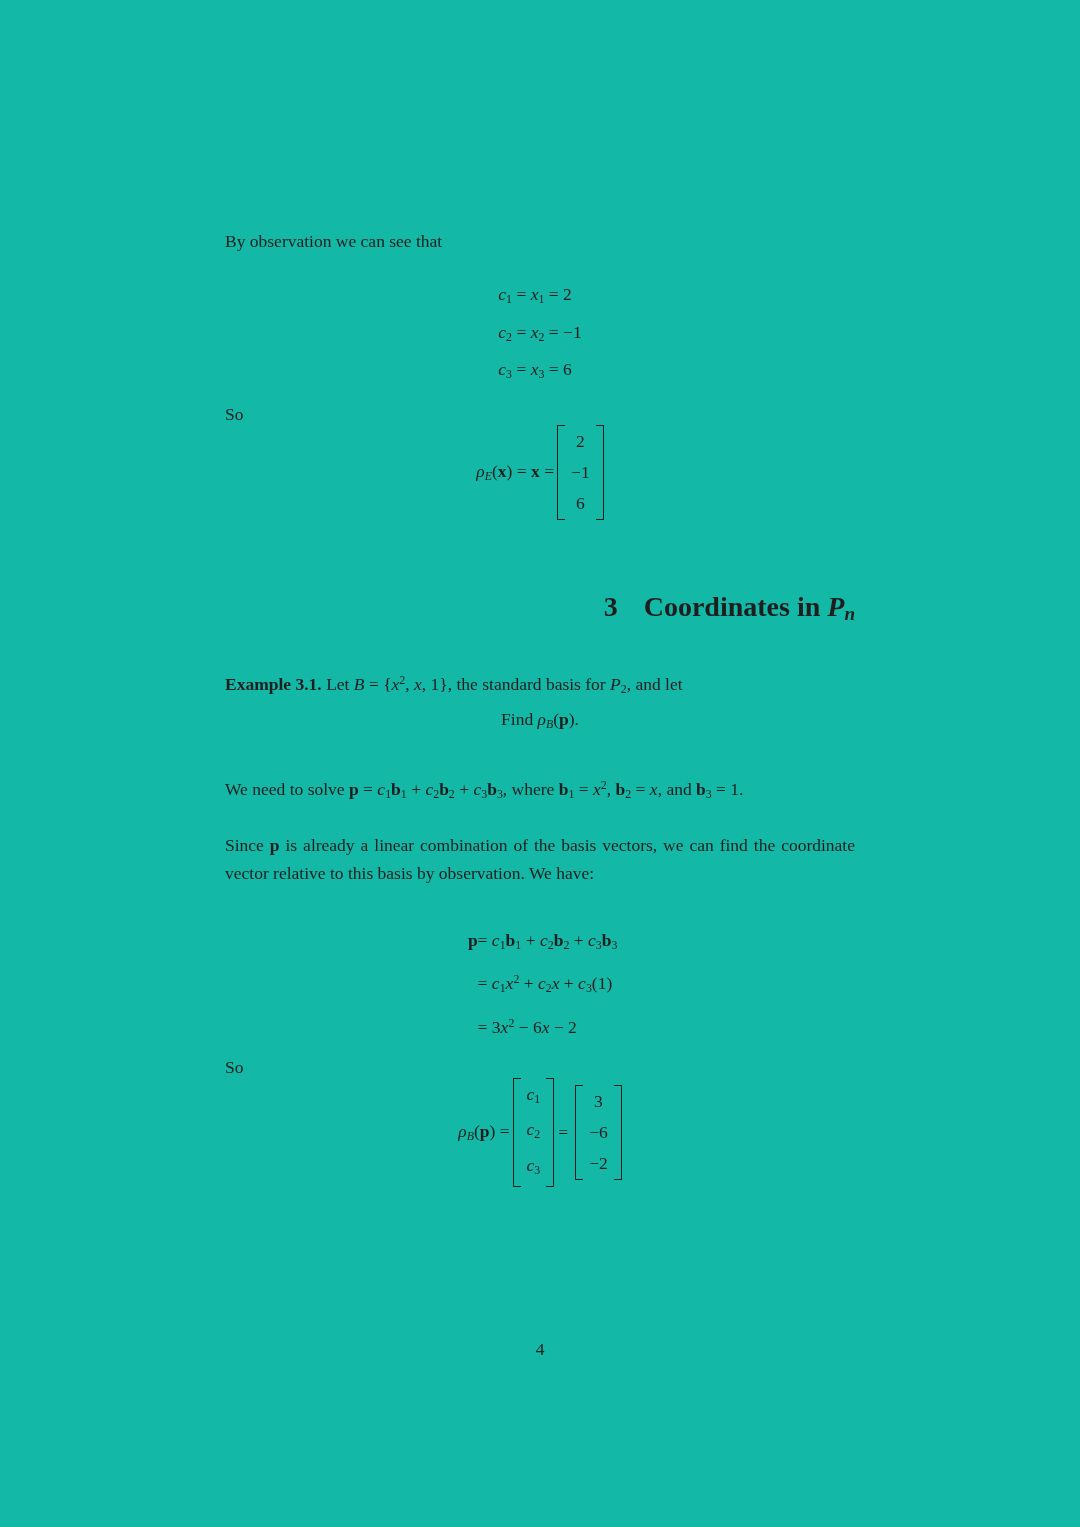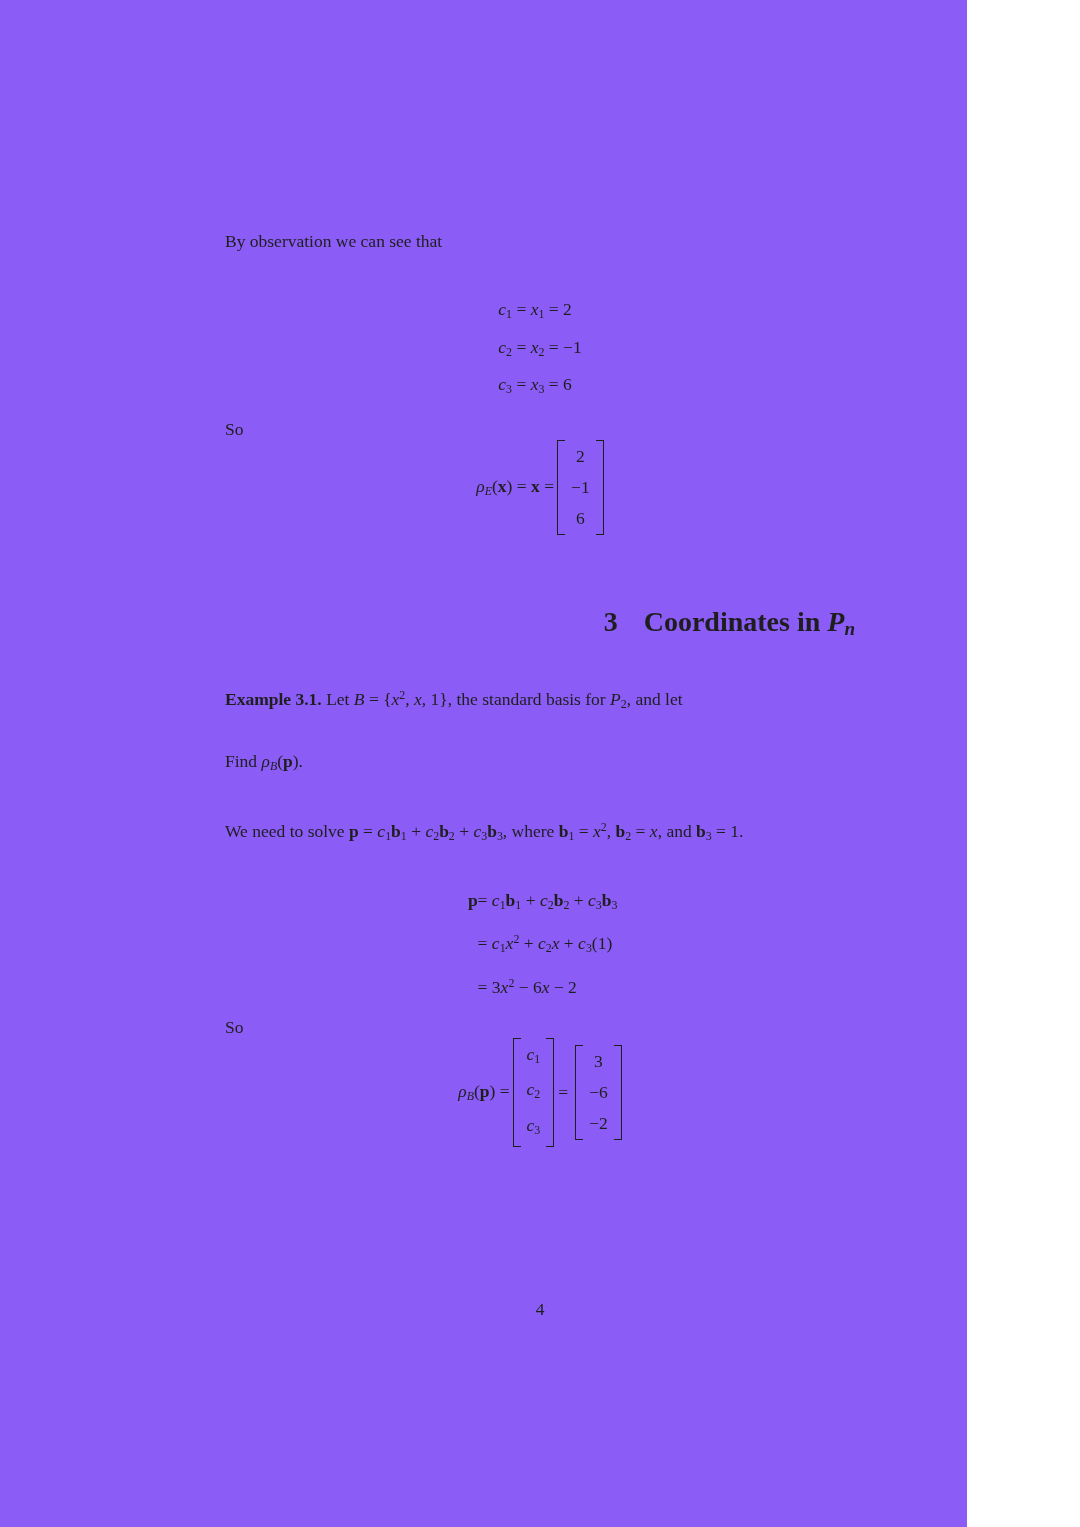--- a/index.html
+++ b/index.html
@@ -1,20 +1,20 @@
 <!DOCTYPE html>
 <html><head>
 <meta charset="utf-8">
 <style>
   html, body { margin:0; padding:0; background:#ffffff; }
   .page {
     position: relative;
-    width: 967px;
+    width: 1080px;
     height: 1527px;
-    background: #8b5cf6;
+    background: #14b8a6;
     color: #1e1e1e;
     font-family: "Liberation Serif", "DejaVu Serif", serif;
     font-size: 17.5px;
     overflow: hidden;
   }
   .content {
     padding-top: 230px;
     margin-left: 225px;
     width: 630px;
   }
@@ -24,21 +24,21 @@
   .seg-rm { font-style: normal; }
   .seg-it { font-style: italic; }
   .seg-bf { font-weight: bold; font-style: normal; }
   .seg-sb  { font-size: 68%; vertical-align: -0.22em; font-style: normal; }
   .seg-sbi { font-size: 68%; vertical-align: -0.22em; font-style: italic; }
   .seg-sp  { font-size: 68%; vertical-align: 0.5em; font-style: normal; }
 
   
   .eq-center { text-align: center; }
   .eqblock1 { margin-top: 26px; }
-  .eqblock1 .inner { display: inline-block; text-align: left; margin-top: 15px; }
+  .eqblock1 .inner { display: inline-block; text-align: left; }
   .eqblock1 .eqline { line-height: 33px; }
 
   .so { margin-top: 12px; }
 
   
   .veq-wrap { margin-top: 0; }
   .veq { display: inline-flex; align-items: center; }
   .vec { display: inline-flex; align-items: stretch; margin-left: 3px; }
   .vbr { width: 7px; flex: none; }
   .vbr.l { border-left: 1.5px solid currentColor; border-top: 1.5px solid currentColor; border-bottom: 1.5px solid currentColor; }
@@ -52,21 +52,21 @@
     margin: 72px 0 0 0;
     font-size: 28px;
     font-weight: bold;
     line-height: 30px;
     text-align: right;
   }
   .section-heading .sec-num { margin-right: 26px; }
 
   .example { margin-top: 40px; white-space: nowrap; }
   .eq-p { margin-top: 24px; line-height: 24px; }
-  .find { margin-top: 35px; }
+  .find { margin-top: 8px; text-align: center; }
   .solve { margin-top: 40px; white-space: nowrap; }
   .since { margin-top: 26px; line-height: 28px; text-align: justify; }
 
   
   .alignblock { margin-top: 36px; }
   .alignblock .inner { display: inline-block; text-align: left; }
   .alignrow { display: flex; line-height: 35px; }
   .alhs { display: inline-block; min-width: 15px; text-align: right; }
   .arhs { display: inline-block; text-align: right; font-family: Liberation Serif, serif; }
 
@@ -111,20 +111,21 @@
       <span class="sec-num">3</span><span>Coordinates in </span><span><span class="seg-it">P</span><span class="seg-sbi">n</span></span>
     </h2>
 
     <p class="example"><span class="seg-bf">Example 3.1.</span><span class="seg-rm"> Let </span><span class="seg-it">B</span><span class="seg-rm"> = {</span><span class="seg-it">x</span><span class="seg-sp">2</span><span class="seg-rm">, </span><span class="seg-it">x</span><span class="seg-rm">, 1}, the standard basis for </span><span class="seg-it">P</span><span class="seg-sb">2</span><span class="seg-rm">, and let</span></p>
 
 
     <p class="find"><span class="seg-rm">Find </span><span class="seg-it">ρ</span><span class="seg-sbi">B</span><span class="seg-rm">(</span><span class="seg-bf">p</span><span class="seg-rm">).</span></p>
 
     <p class="solve"><span class="seg-rm">We need to solve </span><span class="seg-bf">p</span><span class="seg-rm"> = </span><span class="seg-it">c</span><span class="seg-sb">1</span><span class="seg-bf">b</span><span class="seg-sb">1</span><span class="seg-rm"> + </span><span class="seg-it">c</span><span class="seg-sb">2</span><span class="seg-bf">b</span><span class="seg-sb">2</span><span class="seg-rm"> + </span><span class="seg-it">c</span><span class="seg-sb">3</span><span class="seg-bf">b</span><span class="seg-sb">3</span><span class="seg-rm">, where </span><span class="seg-bf">b</span><span class="seg-sb">1</span><span class="seg-rm"> = </span><span class="seg-it">x</span><span class="seg-sp">2</span><span class="seg-rm">, </span><span class="seg-bf">b</span><span class="seg-sb">2</span><span class="seg-rm"> = </span><span class="seg-it">x</span><span class="seg-rm">, and </span><span class="seg-bf">b</span><span class="seg-sb">3</span><span class="seg-rm"> = 1.</span></p>
 
+    <p class="since"><span class="seg-rm">Since </span><span class="seg-bf">p</span><span class="seg-rm"> is already a linear combination of the basis vectors, we can find the coordinate vector relative to this basis by observation. We have:</span></p>
 
     <div class="eq-center alignblock">
       <div class="inner">
         <div class="alignrow">
           <span class="alhs"><span class="seg-bf">p</span></span>
           <span class="arhs"><span class="seg-rm"> = </span><span class="seg-it">c</span><span class="seg-sb">1</span><span class="seg-bf">b</span><span class="seg-sb">1</span><span class="seg-rm"> + </span><span class="seg-it">c</span><span class="seg-sb">2</span><span class="seg-bf">b</span><span class="seg-sb">2</span><span class="seg-rm"> + </span><span class="seg-it">c</span><span class="seg-sb">3</span><span class="seg-bf">b</span><span class="seg-sb">3</span></span>
         </div>
         <div class="alignrow">
           <span class="alhs"></span>
           <span class="arhs"><span class="seg-rm"> = </span><span class="seg-it">c</span><span class="seg-sb">1</span><span class="seg-it">x</span><span class="seg-sp">2</span><span class="seg-rm"> + </span><span class="seg-it">c</span><span class="seg-sb">2</span><span class="seg-it">x</span><span class="seg-rm"> + </span><span class="seg-it">c</span><span class="seg-sb">3</span><span class="seg-rm">(1)</span></span>

